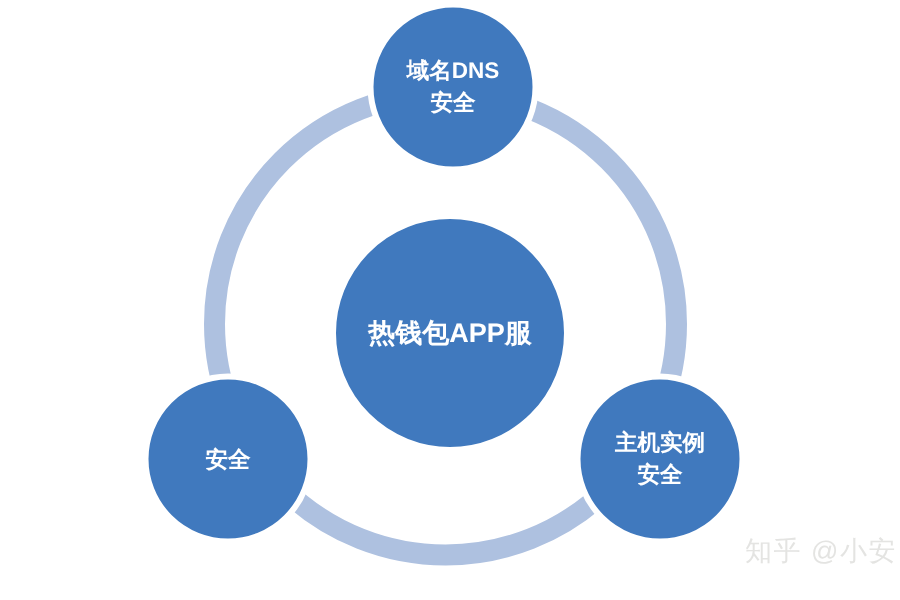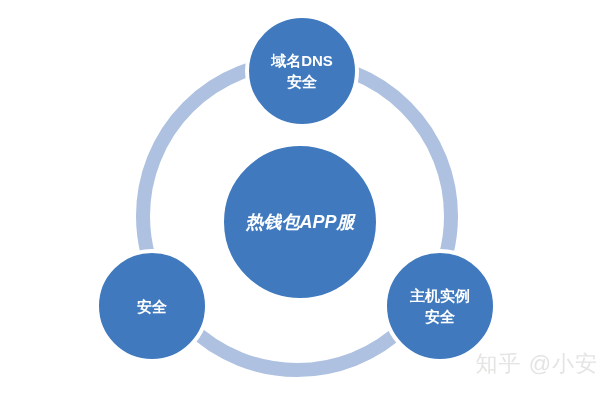--- a/index.html
+++ b/index.html
@@ -48,30 +48,29 @@
     font-size: 15px;
     line-height: 1.4;
   }
   .node-center {
     left: 220px;
     top: 142px;
     width: 160px;
     height: 160px;
     font-size: 18px;
     line-height: 1.5;
-    font-style: italic;
   }
-  .node-top    { left: 245px; top: 14px; }
+  .node-top    { left: 245px; top: 1px; }
   .node-left   { left: 95px;  top: 249px; }
   .node-right  { left: 383px; top: 249px; }
   .watermark {
     position: absolute;
     right: 2px;
     bottom: 21px;
-    font-size: 22px;
+    font-size: 18px;
     color: #E4E4E2;
     letter-spacing: 1px;
     white-space: nowrap;
     z-index: 3;
   }
 </style>
 </head>
 <body>
 
 <div class="canvas">

